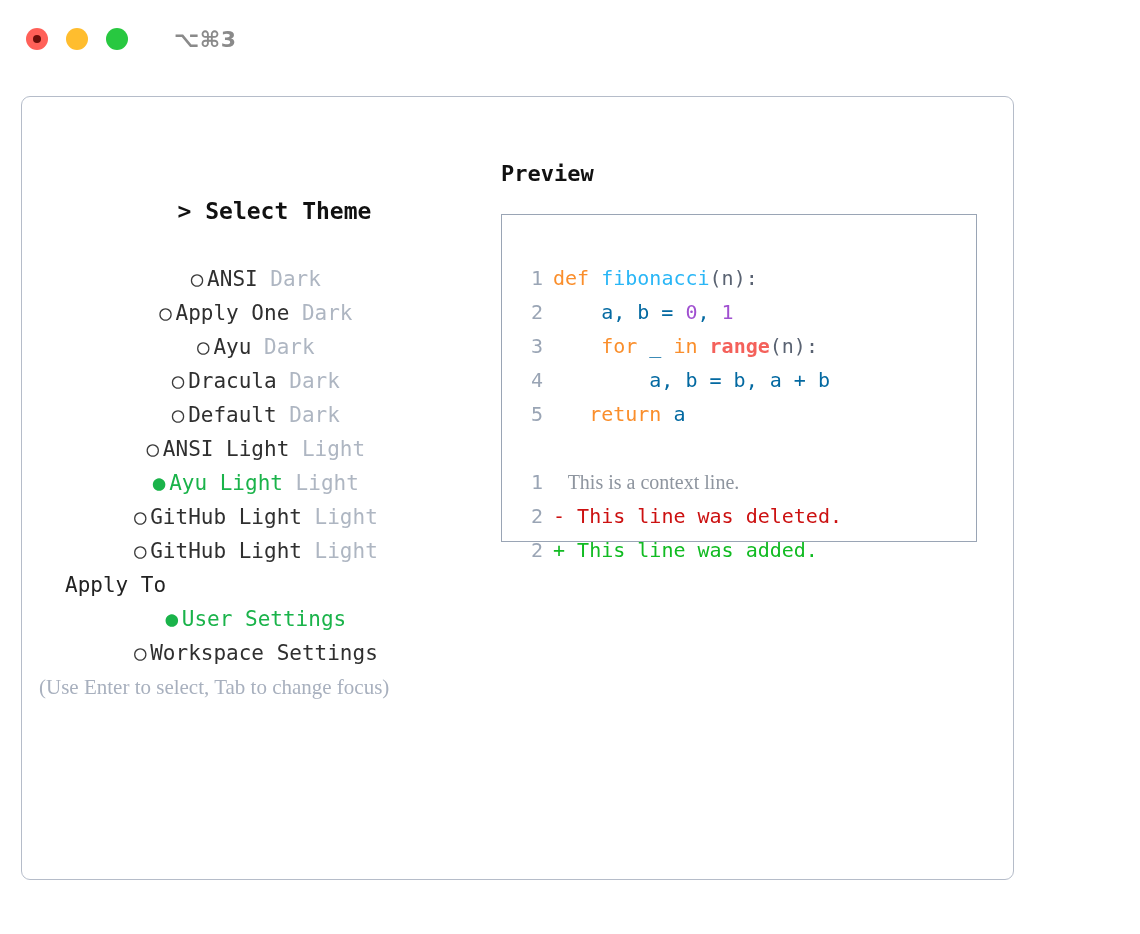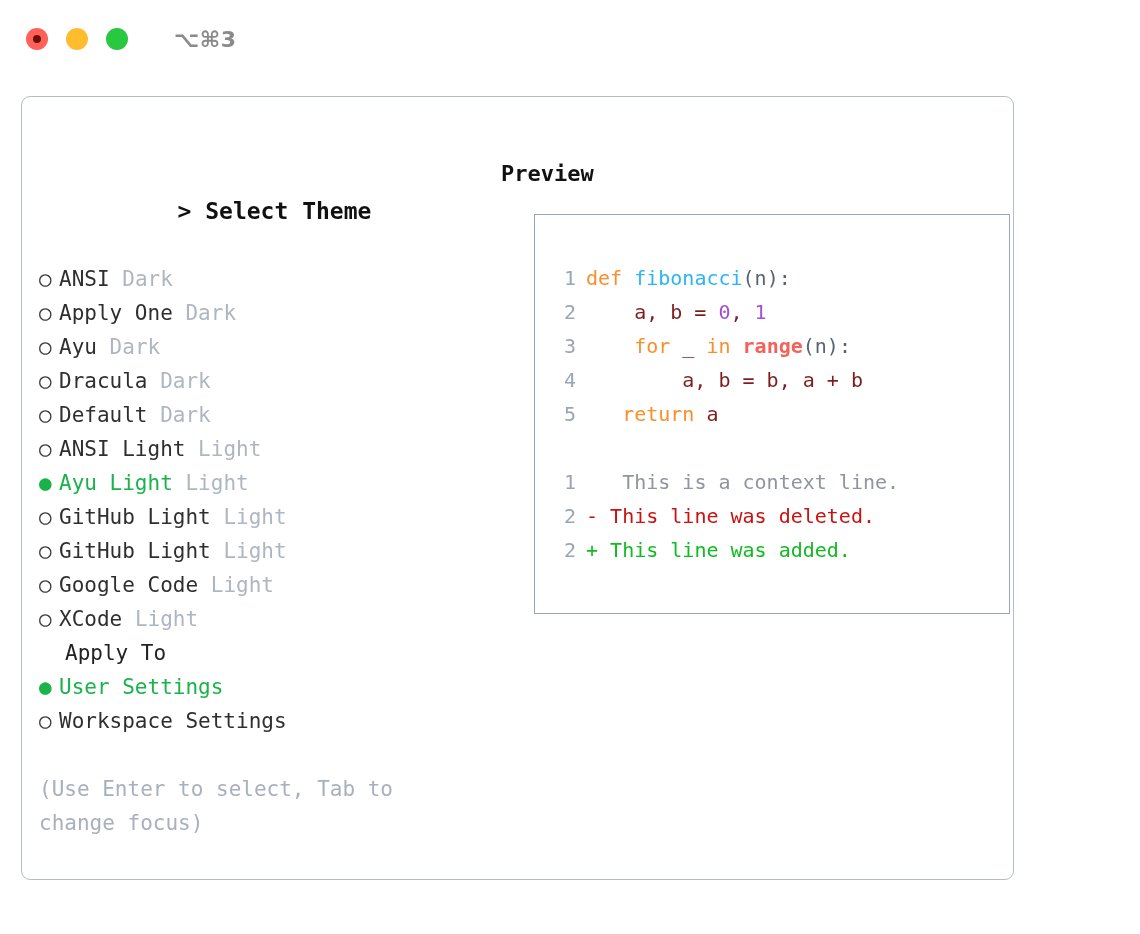--- a/index.html
+++ b/index.html
@@ -92,21 +92,21 @@
 
   .heading {
     font-size: 23px;
     font-weight: bold;
     color: #111111;
     line-height: 34px;
     white-space: pre;
   }
   .heading .caret { color: #111111; }
 
-  .opt-list { margin: 0; padding: 0; list-style: none; }
+  .opt-list { margin: 0; padding: 0; list-style: none; text-align: center; }
   .opt {
     font-size: 21px;
     line-height: 34px;
     color: #3b3b3b;
     white-space: pre;
     display: block;
   }
   .opt .marker {
     display: inline-block;
     width: 20px;
@@ -119,50 +119,49 @@
 
   .apply-heading {
     font-size: 21px;
     color: #222222;
     line-height: 34px;
     padding-left: 26px;
     white-space: pre;
   }
 
   .hint {
-    margin-top: 34px;
     font-size: 21px;
     line-height: 34px;
     color: #a8b0be;
     width: 410px;
     white-space: pre-wrap;
+    font-family: Liberation Serif, serif;
   }
 
   
   .right-col {
     position: absolute;
     left: 479px;
     top: 61px;
     width: 480px;
   }
   .preview-title {
     font-size: 22px;
     font-weight: bold;
     color: #111111;
     line-height: 32px;
   }
   .preview-box {
     margin-top: 24px;
     width: 476px;
-    height: 400px;
+    height: 328px;
     border: 1.5px solid #9aa5b5;
     box-sizing: border-box;
     background: #ffffff;
     padding: 46px 0 0 17px;
-    margin-left: 33px;
   }
 
   .code-line {
     font-size: 20px;
     line-height: 34px;
     white-space: pre;
     color: #5a6372;
   }
   .lineno {
     display: inline-block;
@@ -171,23 +170,23 @@
     color: #9aa5b5;
     margin-right: 10px;
   }
   .blank-line { height: 34px; }
 
   .tok-kw   { color: #fa8e2b; }
   .tok-fn   { color: #29b6f6; }
   .tok-num  { color: #a050d0; }
   .tok-call { color: #f4615b; font-weight: bold; }
   .tok-punc { color: #5a6372; }
-  .tok-id   { color: #7f1d1d; text-align: center; }
-
-  .diff-ctx { color: #8e959f; }
+  .tok-id   { color: #0369a1; text-align: center; }
+
+  .diff-ctx { color: #8e959f; font-family: Liberation Serif, serif; }
   .diff-del { color: #cc1111; }
   .diff-add { color: #11bb22; }
 </style>
 </head>
 <body>
 
 <div class="window">
 
   <div class="titlebar">
     <div class="dots">
@@ -210,22 +209,20 @@
         <div class="opt-list" id="theme-list">
             <div class="opt"><span class="marker">○</span><span class="label">ANSI</span> <span class="badge">Dark</span></div>
             <div class="opt"><span class="marker">○</span><span class="label">Apply One</span> <span class="badge">Dark</span></div>
             <div class="opt"><span class="marker">○</span><span class="label">Ayu</span> <span class="badge">Dark</span></div>
             <div class="opt"><span class="marker">○</span><span class="label">Dracula</span> <span class="badge">Dark</span></div>
             <div class="opt"><span class="marker">○</span><span class="label">Default</span> <span class="badge">Dark</span></div>
             <div class="opt"><span class="marker">○</span><span class="label">ANSI Light</span> <span class="badge">Light</span></div>
             <div class="opt selected"><span class="marker">●</span><span class="label">Ayu Light</span> <span class="badge">Light</span></div>
             <div class="opt"><span class="marker">○</span><span class="label">GitHub Light</span> <span class="badge">Light</span></div>
             <div class="opt"><span class="marker">○</span><span class="label">GitHub Light</span> <span class="badge">Light</span></div>
-            <div class="opt"><span class="marker">○</span><span class="label">Google Code</span> <span class="badge">Light</span></div>
-            <div class="opt"><span class="marker">○</span><span class="label">XCode</span> <span class="badge">Light</span></div>
           </div>
 
         <div class="apply-heading">Apply To</div>
 
         <div class="opt-list" id="apply-list">
             <div class="opt selected"><span class="marker">●</span><span class="label">User Settings</span></div>
             <div class="opt"><span class="marker">○</span><span class="label">Workspace Settings</span></div>
           </div>
 
         <div class="hint">(Use Enter to select, Tab to change focus)</div>

